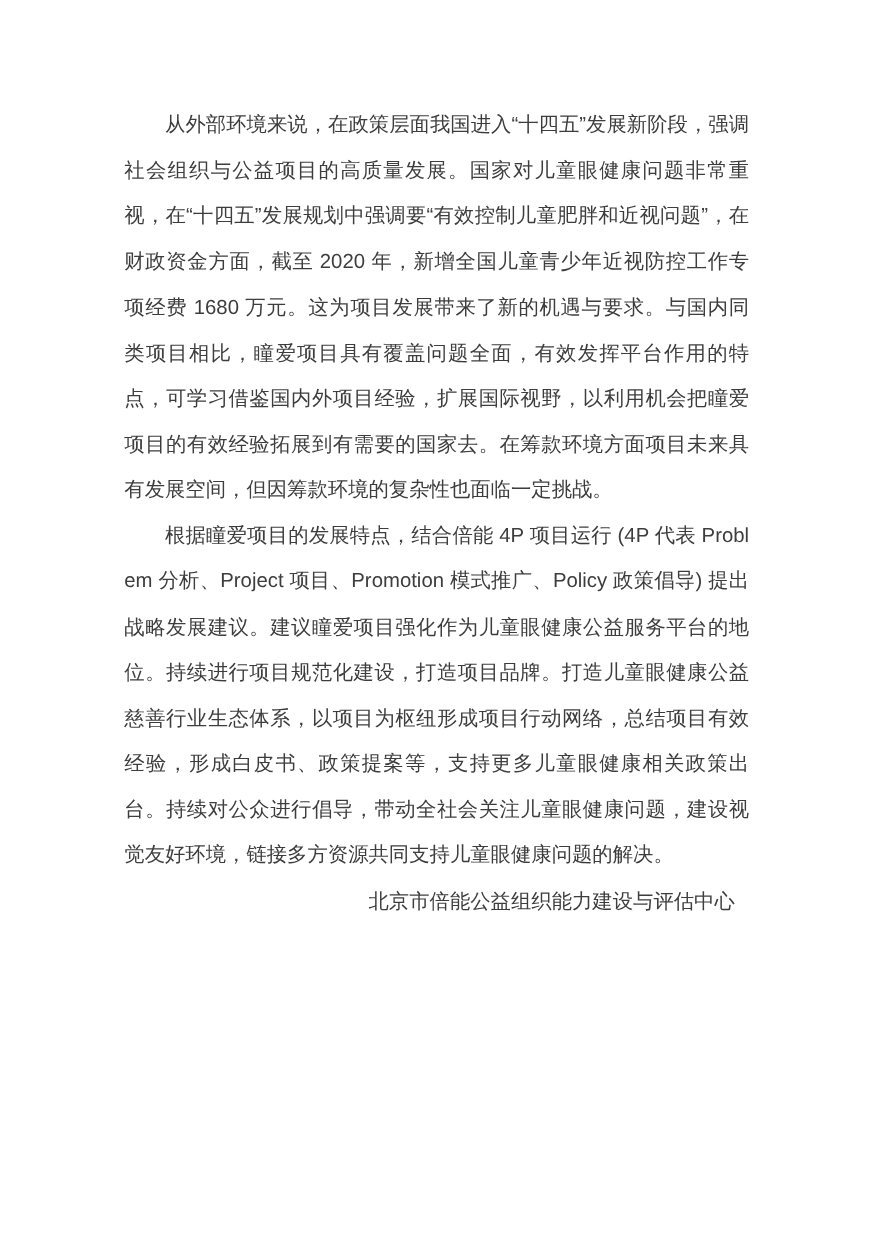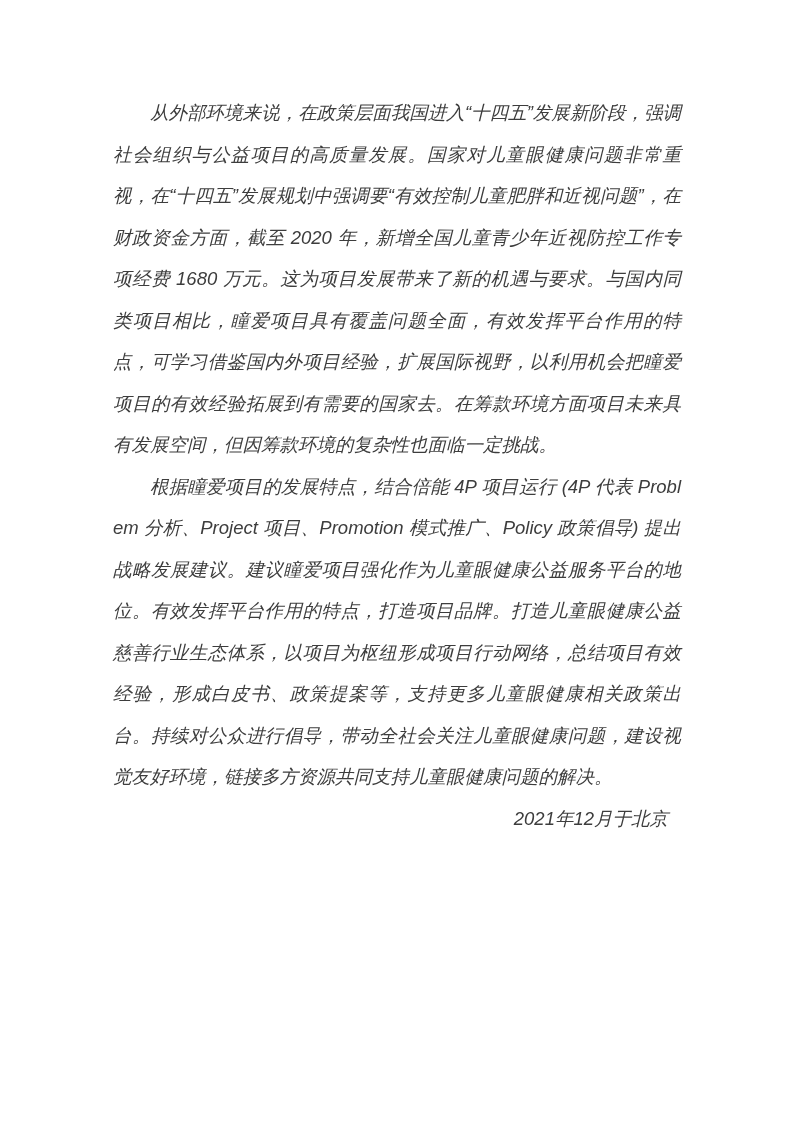--- a/index.html
+++ b/index.html
@@ -8,21 +8,20 @@
     background: #ffffff;
   }
   .page {
     position: relative;
     width: 794px;
     height: 848px;
     margin: 0 auto;
     background: var(--page-background, #ffffff);
     font-family: "Liberation Sans", "DejaVu Sans", sans-serif;
     overflow: hidden;
-    font-style: italic;
   }
   .content {
     position: absolute;
     left: 113px;
     top: 92px;
     width: 568px;
     color: var(--text, #3d3d3d);
     font-size: 18.5px;
     line-height: 41.5px;
     text-align: justify;
@@ -51,19 +50,20 @@
     line-height: 18px;
     color: var(--page-number, #333333);
   }
 </style>
 </head>
 <body>
 
 <div class="page">
   <div class="content">
     <p>从外部环境来说，在政策层面我国进入“十四五”发展新阶段，强调社会组织与公益项目的高质量发展。国家对儿童眼健康问题非常重视，在“十四五”发展规划中强调要“有效控制儿童肥胖和近视问题”，在财政资金方面，截至 2020 年，新增全国儿童青少年近视防控工作专项经费 1680 万元。这为项目发展带来了新的机遇与要求。与国内同类项目相比，瞳爱项目具有覆盖问题全面，有效发挥平台作用的特点，可学习借鉴国内外项目经验，扩展国际视野，以利用机会把瞳爱项目的有效经验拓展到有需要的国家去。在筹款环境方面项目未来具有发展空间，但因筹款环境的复杂性也面临一定挑战。</p>
-    <p>根据瞳爱项目的发展特点，结合倍能 4P 项目运行 (4P 代表 Problem 分析、Project 项目、Promotion 模式推广、Policy 政策倡导) 提出战略发展建议。建议瞳爱项目强化作为儿童眼健康公益服务平台的地位。有效发挥平台作用的特点，打造项目品牌。打造儿童眼健康公益慈善行业生态体系，以项目为枢纽形成项目行动网络，总结项目有效经验，形成白皮书、政策提案等，支持更多儿童眼健康相关政策出台。持续对公众进行倡导，带动全社会关注儿童眼健康问题，建设视觉友好环境，链接多方资源共同支持儿童眼健康问题的解决。</p>
+    <p>根据瞳爱项目的发展特点，结合倍能 4P 项目运行 (4P 代表 Problem 分析、Project 项目、Promotion 模式推广、Policy 政策倡导) 提出战略发展建议。建议瞳爱项目强化作为儿童眼健康公益服务平台的地位。持续进行项目规范化建设，打造项目品牌。打造儿童眼健康公益慈善行业生态体系，以项目为枢纽形成项目行动网络，总结项目有效经验，形成白皮书、政策提案等，支持更多儿童眼健康相关政策出台。持续对公众进行倡导，带动全社会关注儿童眼健康问题，建设视觉友好环境，链接多方资源共同支持儿童眼健康问题的解决。</p>
     <div class="signature-block">
+      <div>北京市倍能公益组织能力建设与评估中心</div>
       <div>2021年12月于北京</div>
     </div>
   </div>
   <div class="page-number">6</div>
 </div>
 
 </body></html>

